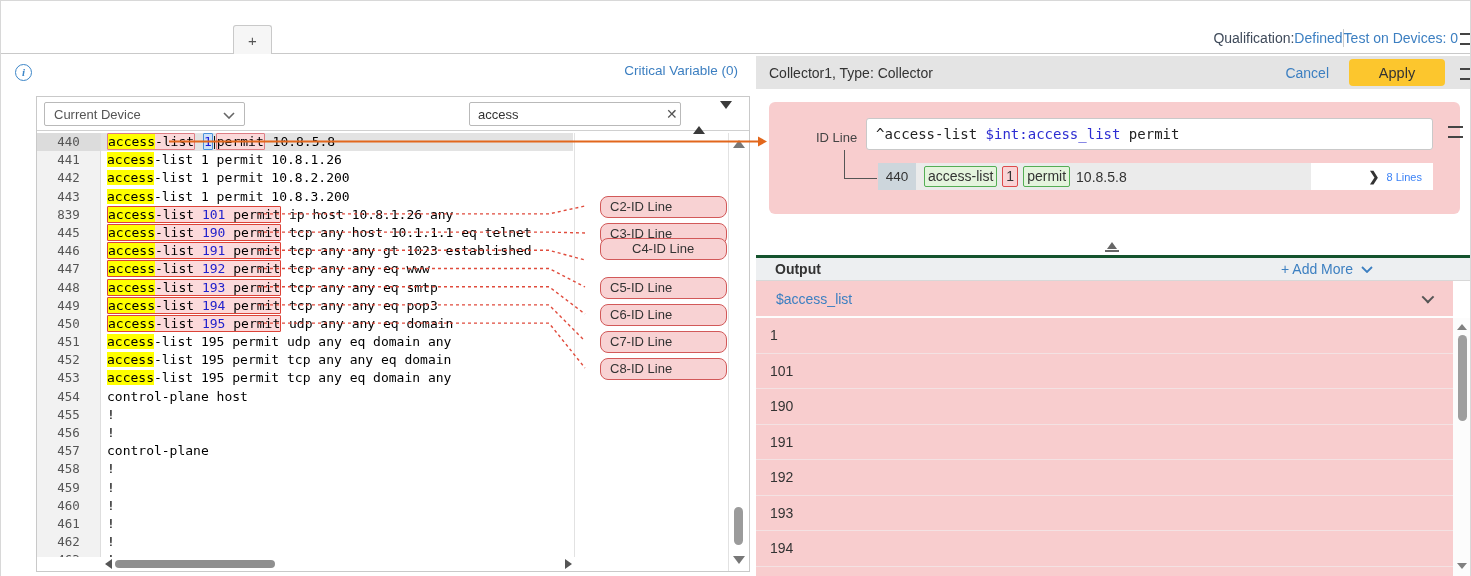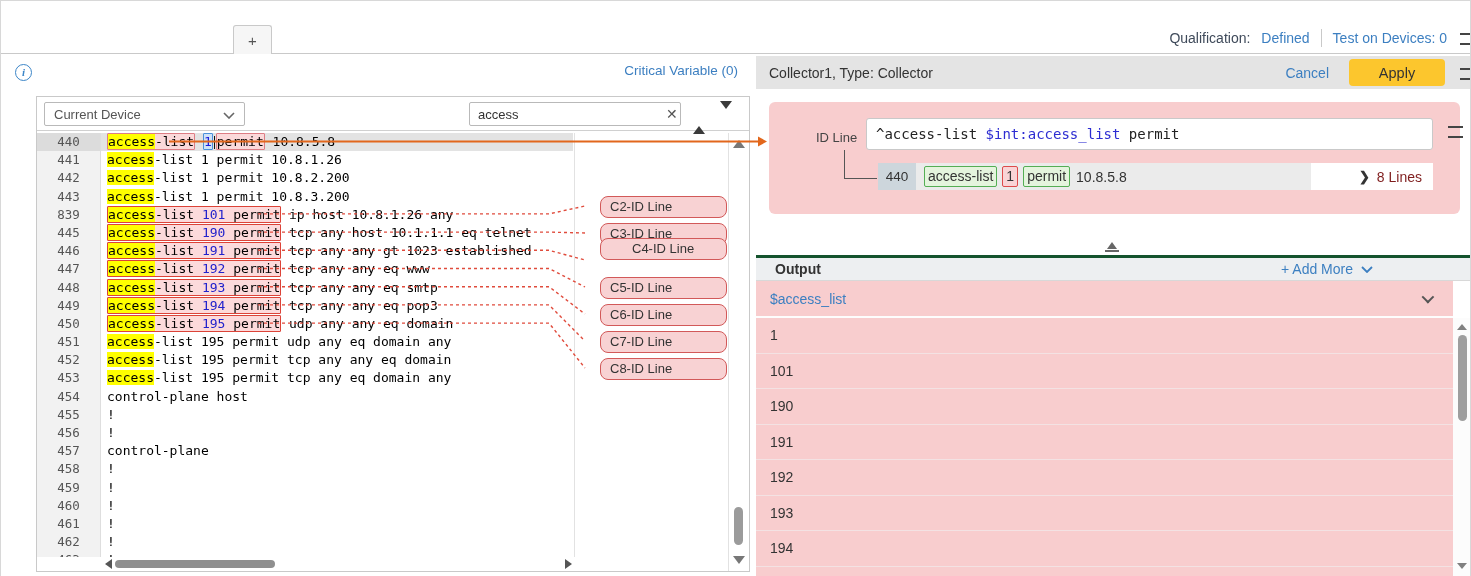--- a/index.html
+++ b/index.html
@@ -8,21 +8,21 @@
           border-top:1px solid #d8d8d8; border-left:1px solid #d8d8d8; border-right:1px solid #d8d8d8; }
 
   
   .tabline { position:absolute; left:0; top:52px; width:100%; height:1px; background:#c9c9c9; z-index:1; }
   .tab-active { position:absolute; left:55px; top:17px; width:171px; height:36px; background:#fff;
     border:1px solid #c9c9c9; border-bottom:none; border-radius:4px 4px 0 0; z-index:2;
     display:flex; align-items:center; justify-content:center; gap:9px; font-size:14px; font-weight:700; color:#333; }
   .tab-add { position:absolute; left:232px; top:24px; width:39px; height:29px; background:#f6f6f6;
     border:1px solid #c9c9c9; border-bottom:none; border-radius:3px 3px 0 0; z-index:2;
     display:flex; align-items:center; justify-content:center; font-size:15px; color:#555; }
-  .topright { position:absolute; top:28px; right:8px; display:flex; align-items:center; gap:11px; font-size:14px; }
+  .topright { position:absolute; top:28px; right:8px; display:flex; align-items:center; font-size:14px; }
   .q-label { color:#3f4a5a; }
   .blue { color:#3c7fc1; }
   .vsep { width:1px; height:18px; background:#c9c9c9; }
 
   
   .burger { position:relative; width:15px; height:2px; background:#444; }
   .burger::before, .burger::after { content:""; position:absolute; left:0; width:15px; height:2px; background:#444; }
   .burger::before { top:-5px; } .burger::after { top:5px; }
   .tri-up { width:0; height:0; border-left:6px solid transparent; border-right:6px solid transparent; border-bottom:8px solid #3a3a3a; }
   .tri-down { width:0; height:0; border-left:6px solid transparent; border-right:6px solid transparent; border-top:8px solid #3a3a3a; }
@@ -93,35 +93,35 @@
   .pp-burger { position:absolute; right:12px; top:29px; }
   .elbow { position:absolute; left:75px; top:48px; width:33px; height:29px; border-left:1px solid #555; border-bottom:1px solid #555; }
   .mrow { position:absolute; left:109px; top:61px; width:555px; height:27px; display:flex; font-size:14px; color:#333; }
   .mnum { flex:0 0 38px; background:#cdd6dc; display:flex; align-items:center; justify-content:center; font-size:13.5px; }
   .mmid { flex:1; background:#ebebeb; display:flex; align-items:center; gap:5px; padding:0 8px; }
   .tk-green { border:1px solid #54ae54; background:#e4f4dd; border-radius:2px; padding:0 3px; line-height:19px; }
   .tk-red { border:1px solid #dd4b4b; background:#f9d4d6; border-radius:2px; padding:0 3px; line-height:19px; }
   .tk-plain { margin-left:1px; }
   .mlines { flex:0 0 122px; background:#fff; display:flex; align-items:center; justify-content:flex-end; gap:7px; padding-right:11px; }
   .mlines .arrow { font-size:13px; color:#333; font-weight:700; }
-  .mlines .txt { color:#7f1d1d; font-size:14px;text-align:right; }
+  .mlines .txt { color:#3b82f6; font-size:11px;text-align:right; }
 
   .collapse-btn { position:absolute; left:1100px; top:241px; width:22px; height:13px; z-index:3; }
   .collapse-btn .t { margin:0 auto; width:0; height:0; border-left:5px solid transparent; border-right:5px solid transparent; border-bottom:7px solid #666; }
   .collapse-btn .b { margin:1px auto 0; width:14px; height:2px; background:#666; }
 
   .out-header { position:absolute; left:755px; top:254px; width:716px; height:26px; background:#edeff1;
     border-top:3px solid #14532d; border-bottom:1px solid #d8d8d8; display:flex; align-items:center; font-size:14px; }
   .out-title { font-weight:700; color:#333; padding-left:19px; flex:1; }
   .addmore { display:flex; align-items:center; gap:8px; color:#3c7fc1; margin-right:82px; }
   .out-minus { margin-right:17px; }
 
   .varrow { position:absolute; left:755px; top:280px; width:697px; height:37px; background:#f8cdce; border-bottom:2px solid #fdfdfd;
     display:flex; align-items:center; }
-  .varname { color:#3c7fc1; font-size:14px; padding-left:14px; flex:1; }
+  .varname { color:#3c7fc1; font-size:14px; padding-left:20px; flex:1; }
   .varrow .chev { margin-right:22px; }
 
   .vallist { position:absolute; left:755px; top:317px; width:697px; height:259px; overflow:hidden; }
   .valrow { height:35.5px; line-height:35.5px; background:#f8cdce; border-bottom:1px solid #f3e2e3; font-size:14px; color:#333; padding-left:14px; }
   .valrow.fill { border-bottom:none; height:40px; }
   .oscroll { position:absolute; left:1452px; top:317px; width:19px; height:259px; background:#fcfcfc; }
   .oscroll .tri-up.sm { position:absolute; left:4px; top:6px; }
   .oscroll .tri-down.sm { position:absolute; left:4px; bottom:8px; }
   .othumb { position:absolute; left:5px; top:17px; width:9px; height:86px; background:#9e9e9e; border-radius:5px; }
 

